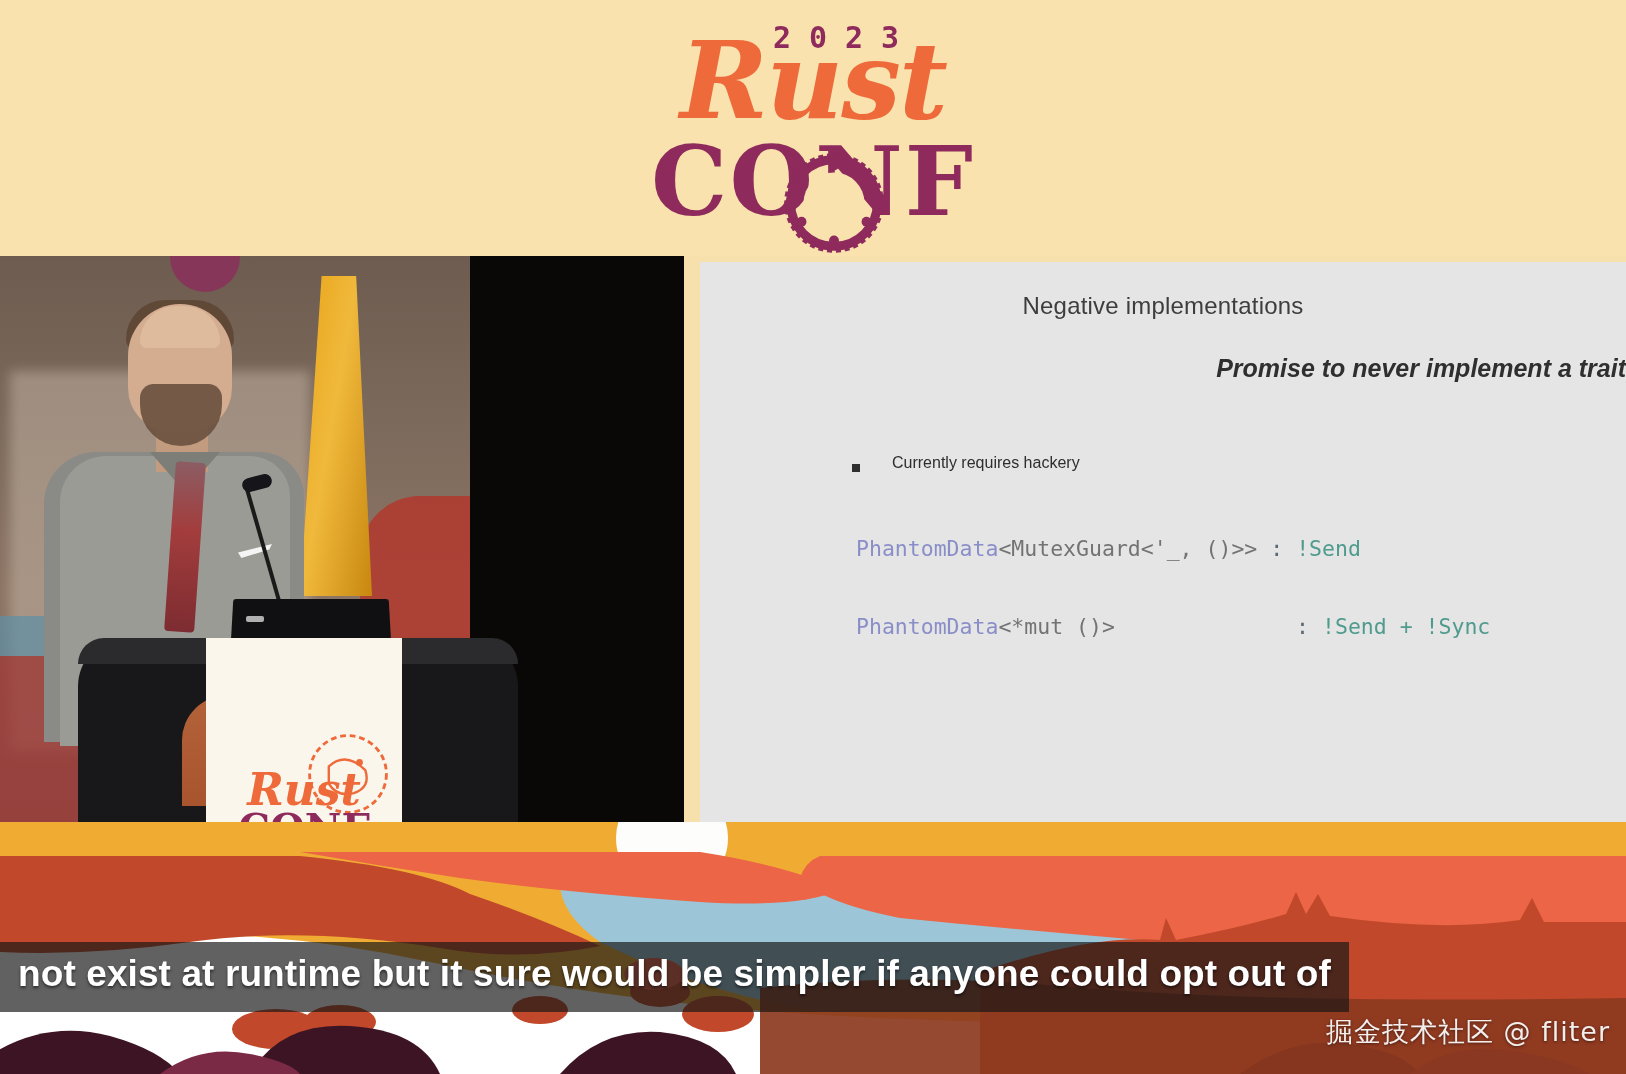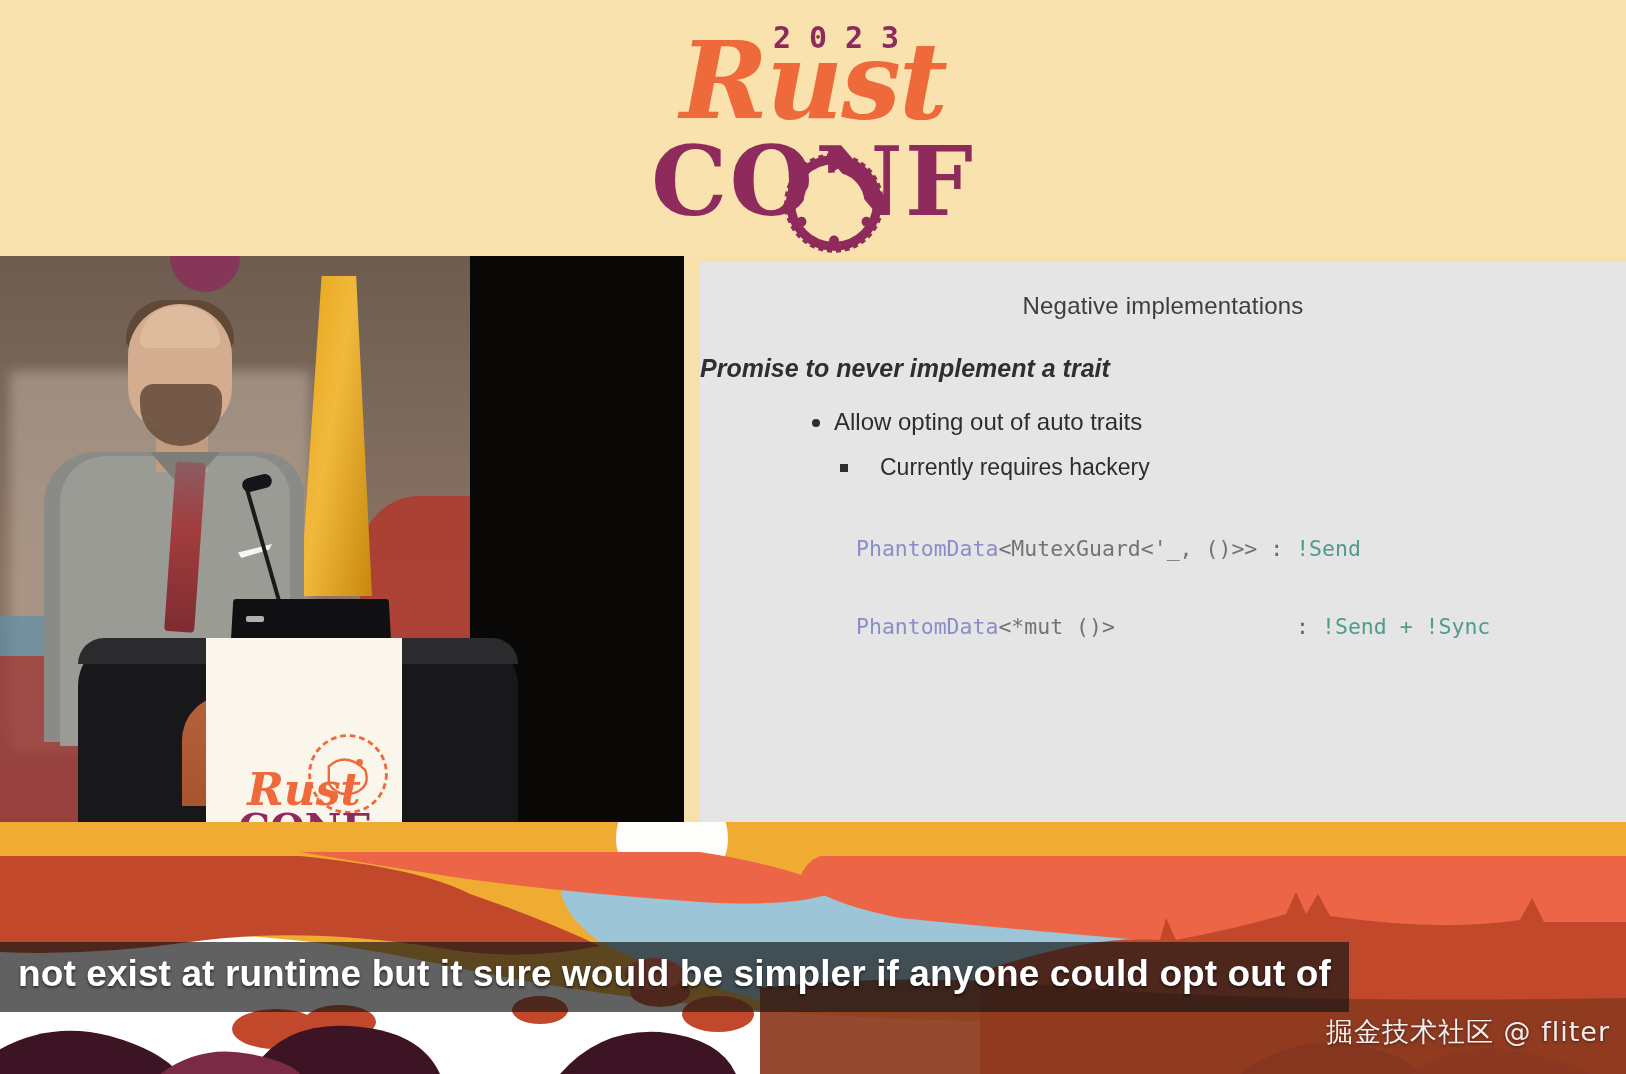--- a/index.html
+++ b/index.html
@@ -266,38 +266,38 @@
     position: absolute; left: 0; top: 30px;
     width: 926px; text-align: center;
     color: #3d3d3d;
     font-family: "Liberation Sans", sans-serif;
     font-weight: 400;
     font-size: 24px;
     letter-spacing: .2px;
   }
   #slide-subtitle {
     position: absolute; left: 0; top: 92px;
-    width: 926px; text-align: left;
+    width: 926px; text-align: right;
     color: #2f2f2f;
     font-family: "Liberation Sans", sans-serif;
     font-weight: 700;
     font-style: italic;
     font-size: 25px;
   }
   .bullet-row {
     position: absolute;
     display: flex;
     align-items: flex-start;
     gap: 14px;
     color: #2e2e2e;
     font-family: "Liberation Sans", sans-serif;
     font-size: 24px;
   }
   #bullet-1 { left: 112px; top: 146px; }
-  #bullet-2 { left: 140px; top: 192px; font-size: 23px; gap: 32px; }
+  #bullet-2 { left: 152px; top: 192px; font-size: 16px; gap: 32px; }
   .dot-round {
     width: 8px; height: 8px;
     background: #2e2e2e;
     border-radius: 50%;
     margin-top: 11px;
     flex: 0 0 auto;
   }
   .dot-square {
     width: 8px; height: 8px;
     background: #2e2e2e;
@@ -461,24 +461,20 @@
       <circle cx="62" cy="38" r="3.5" fill="#ee6a3a"></circle>
     </svg>
     <div class="v-sign-rust">Rust</div>
     <div class="v-sign-conf">CONF</div>
   </div>
 
   <div id="slide-panel">
     <div id="slide-title">Negative implementations</div>
     <div id="slide-subtitle">Promise to never implement a trait</div>
 
-    <div class="bullet-row" id="bullet-1">
-      <span class="dot-round"></span>
-      <span>Allow opting out of auto traits</span>
-    </div>
 
     <div class="bullet-row" id="bullet-2">
       <span class="dot-square"></span>
       <span>Currently requires hackery</span>
     </div>
 
     <div id="code-block">
       <span class="code-line"><span class="tok-type">PhantomData</span><span class="tok-punct">&lt;MutexGuard&lt;'_, ()&gt;&gt;</span><span class="tok-plain"> : </span><span class="tok-trait">!Send</span></span>
       <span class="code-line"><span class="tok-type">PhantomData</span><span class="tok-punct">&lt;*mut ()&gt;</span><span class="tok-plain">              : </span><span class="tok-trait">!Send + !Sync</span></span>
     </div>

